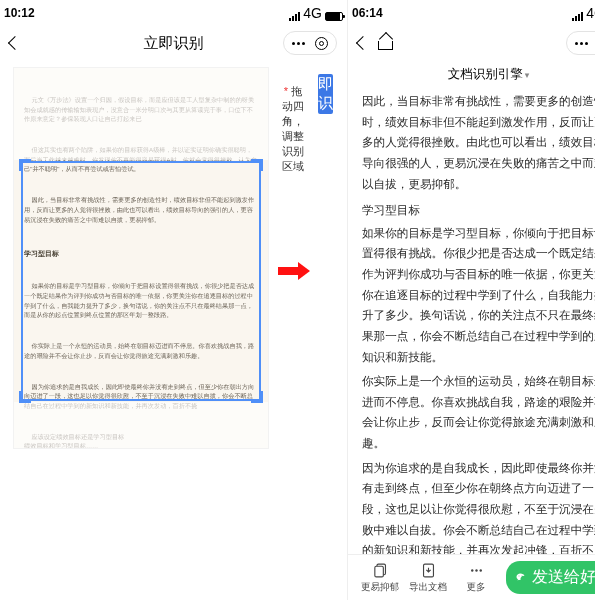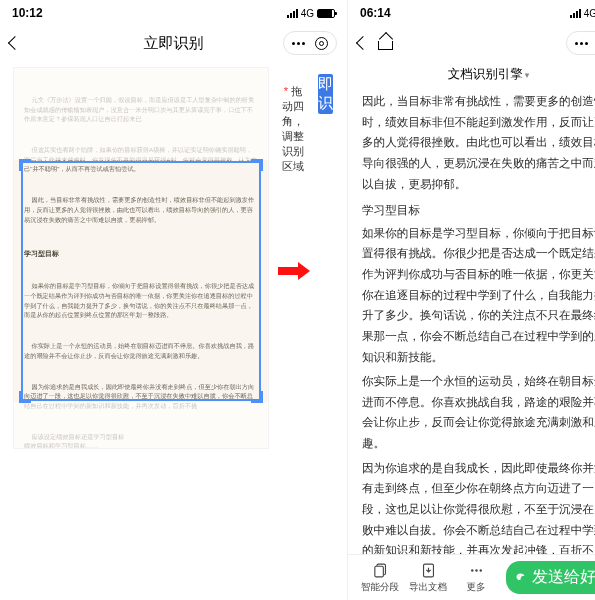--- a/index.html
+++ b/index.html
@@ -1,22 +1,22 @@
 <!DOCTYPE html>
 <html><head>
 <meta charset="utf-8">
 <style>
   * { margin: 0; padding: 0; box-sizing: border-box; }
   body { font-family: -apple-system, "PingFang SC", "Helvetica Neue", sans-serif; background: #fff; width: 595px; height: 600px; display: flex; overflow: hidden; position: relative; }
   .phone { flex: 0 0 282px; height: 600px; display: flex; flex-direction: column; background: #fff; position: relative; }
   .phone.left { border-right: 1px solid #eee; }
 
   
-  .status { display: flex; align-items: center; justify-content: space-between; height: 26px; padding: 0 12px; font-size: 12px; font-weight: 600; }
-  .status .right { display: flex; align-items: center; gap: 3px; font-size: 10px; font-weight: 500; }
+  .status { display: flex; align-items: center; justify-content: space-between; height: 26px; padding: 0 4px; font-size: 12px; font-weight: 600; }
+  .status .right { display: flex; align-items: flex-end; gap: 3px; font-size: 14px; font-weight: 500; }
   .sig-bars { display: flex; align-items: flex-end; gap: 1px; }
   .sig-bars span { width: 2px; background: #000; display: block; }
   .sig-bars span:nth-child(1){height:3px}
   .sig-bars span:nth-child(2){height:5px}
   .sig-bars span:nth-child(3){height:7px}
   .sig-bars span:nth-child(4){height:9px}
   .batt { width: 18px; height: 9px; border: 1px solid #000; border-radius: 2px; position: relative; }
   .batt::after { content: ""; position: absolute; right: -3px; top: 2px; width: 2px; height: 3px; background: #000; border-radius: 0 1px 1px 0; }
   .batt i { display:block; width: 14px; height: 100%; background: #000; }
 
@@ -198,21 +198,21 @@
     <p>你实际上是一个永恒的运动员，始终在朝目标迈进而不停息。你喜欢挑战自我，路途的艰险并不会让你止步，反而会让你觉得旅途充满刺激和乐趣。</p>
     <p>因为你追求的是自我成长，因此即使最终你并没有走到终点，但至少你在朝终点方向迈进了一段，这也足以让你觉得很欣慰，不至于沉浸在失败中难以自拔。你会不断总结自己在过程中学到的新知识和新技能，并再次发起冲锋，百折不挠，少一些自责，多一份豁达。</p>
   </div>
 
   <div class="bbar">
     <div class="bitm">
       <svg viewBox="0 0 24 24" fill="none" stroke="#444" stroke-width="1.6">
           <rect x="7" y="3" width="12" height="15" rx="2"></rect>
           <rect x="4" y="6" width="12" height="15" rx="2" fill="#fff"></rect>
         </svg>
-      <span>智能分段</span>
+      <span>更易抑郁</span>
     </div>
     <div class="bitm">
       <svg viewBox="0 0 24 24" fill="none" stroke="#444" stroke-width="1.6">
           <rect x="5" y="3" width="14" height="18" rx="2"></rect>
           <path d="M12 8v6M9 11l3 3 3-3"></path>
         </svg>
       <span>导出文档</span>
     </div>
     <div class="bitm">
       <svg viewBox="0 0 24 24" fill="#444">

